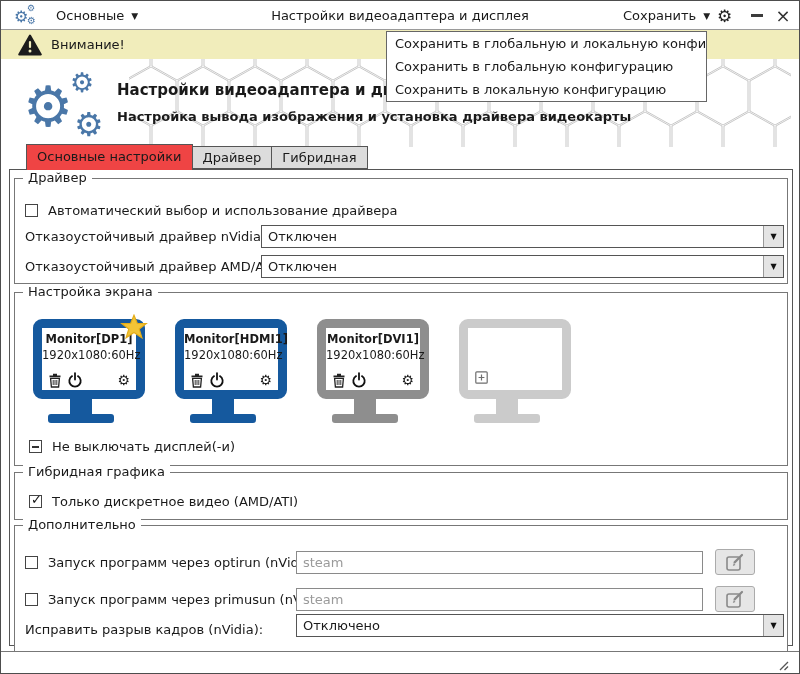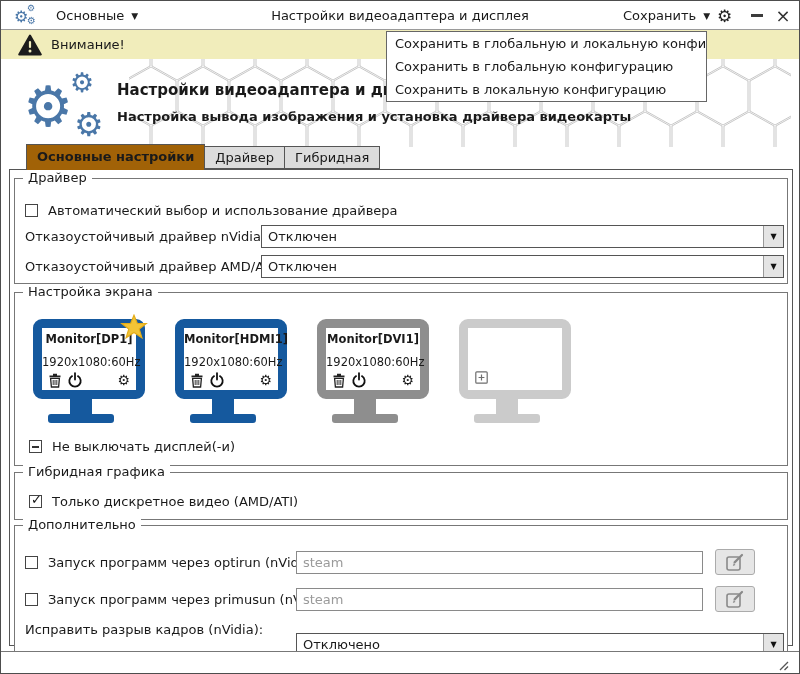--- a/index.html
+++ b/index.html
@@ -51,21 +51,21 @@
   .hgears .g2{ position:absolute; left:47px; top:0;   font-size:27px; line-height:27px; color:#4a77a8;}
   .hgears .g3{ position:absolute; left:51px; top:39px; font-size:33px; line-height:33px; color:#4a77a8;}
   .h-title{ position:absolute; left:116px; top:22px; font-size:15px; font-weight:bold; }
   .h-sub{ position:absolute; left:116px; top:50px; font-size:13px; font-weight:600; }
 
   
   .tabs{ position:absolute; left:25px; top:143px; display:flex; z-index:3; }
   .tab{ height:23px; line-height:21px; margin-top:2px; padding:0 10px; font-size:13px;
         background:#dcdcdc; border:1px solid #555; border-left:none; cursor:default; }
   .tab:first-child{ border-left:1px solid #555; }
-  .tab.active{ height:26px; margin-top:0; line-height:24px; background:#a16207; border-bottom:none;font-weight:bold; }
+  .tab.active{ height:26px; margin-top:0; line-height:24px; background:#ef4444; border-bottom:none; }
 
   
   .panel{ position:absolute; left:8px; top:168px; width:784px; height:477px;
           border:1px solid #555; background:#fff; }
   .group{ position:absolute; border:1px solid #777; background:#fff; }
   .legend{ position:absolute; top:-9px; left:8px; background:#fff; padding:0 5px; font-size:13px; }
   .g1{ left:4px; top:8px;   width:774px; height:106px; }
   .g2{ left:4px; top:122px; width:774px; height:174px; }
   .g3{ left:4px; top:302px; width:774px; height:48px; }
   .g4{ left:4px; top:355px; width:774px; height:145px; }
@@ -100,21 +100,21 @@
   .monitor{ position:absolute; width:96px; height:104px; }
   .mframe{ position:relative; width:112px; height:80px; border:9px solid #15599e;
            border-radius:9px; background:#fff; }
   .mneck{ width:22px; height:15px; background:#15599e; margin:0 auto; }
   .mbase{ width:66px; height:9px; background:#15599e; border-radius:3px; margin:0 auto; }
   .monitor.gray .mframe{ border-color:#8e8e8e; }
   .monitor.gray .mneck, .monitor.gray .mbase{ background:#8e8e8e; }
   .monitor.ghost .mframe{ border-color:#cbcbcb; }
   .monitor.ghost .mneck, .monitor.ghost .mbase{ background:#cbcbcb; }
   .mname{ margin-top:4px; text-align:center; font-size:11.5px; font-weight:bold; white-space:nowrap; }
-  .mmode{ margin-top:9px; text-align:center; font-size:11.5px; white-space:nowrap; }
+  .mmode{ margin-top:2px; text-align:center; font-size:11.5px; white-space:nowrap; }
   .micons{ position:absolute; left:0; bottom:2px; width:100%; padding:0 6px;
            display:flex; align-items:center; gap:5px; }
   .mgear{ margin-left:auto; font-size:14px; line-height:14px; color:#1c1c1c; }
   .mstar{ position:absolute; top:-14px; right:-12px; z-index:2; }
   .mplus{ position:absolute; left:7px; bottom:6px; }
 
   
   .statusbar{ position:absolute; left:0; top:650px; width:100%; height:24px; background:#fff;
               border-top:1px solid #777; }
   .grip{ position:absolute; right:9px; top:4px; }
@@ -428,21 +428,21 @@
       <input class="tinput" style="left: 281px; top: 62px; width: 407px;" type="text" placeholder="steam">
       <div class="editbtn" style="left:700px; top:60px;">
         <svg class="ico" width="20" height="20">
             <use href="#i-pencil"></use>
           </svg>
       </div>
 
       <div class="row" style="left:10px; top:92px;">
         <span class="lbl">Исправить разрыв кадров (nVidia):</span>
       </div>
-      <div class="combo" style="left:281px; top:107px; right:3px;text-align:right;">
+      <div class="combo" style="left:281px; top:88px; right:3px;text-align:right;">
         <span class="val">Отключено</span>
         <span class="btn">
             <i class="arr">▼</i>
           </span>
       </div>
     </div>
 
   </div>
 
   <div class="statusbar">

